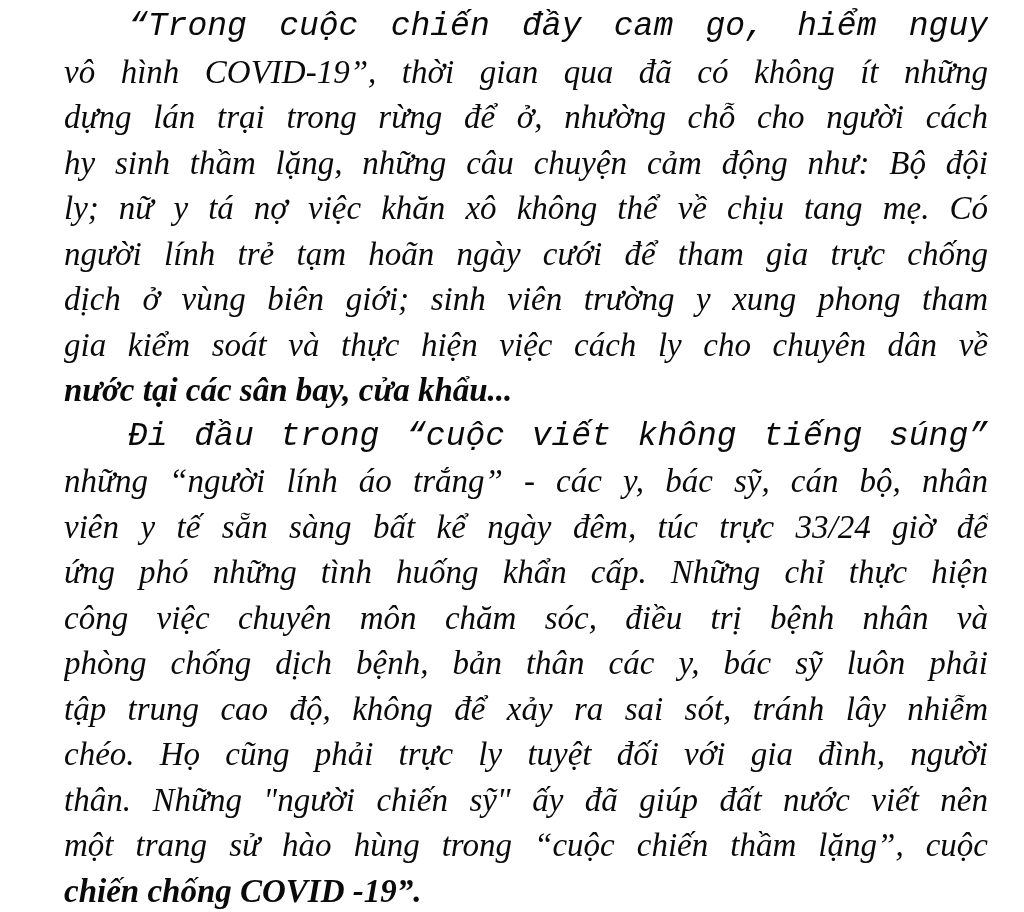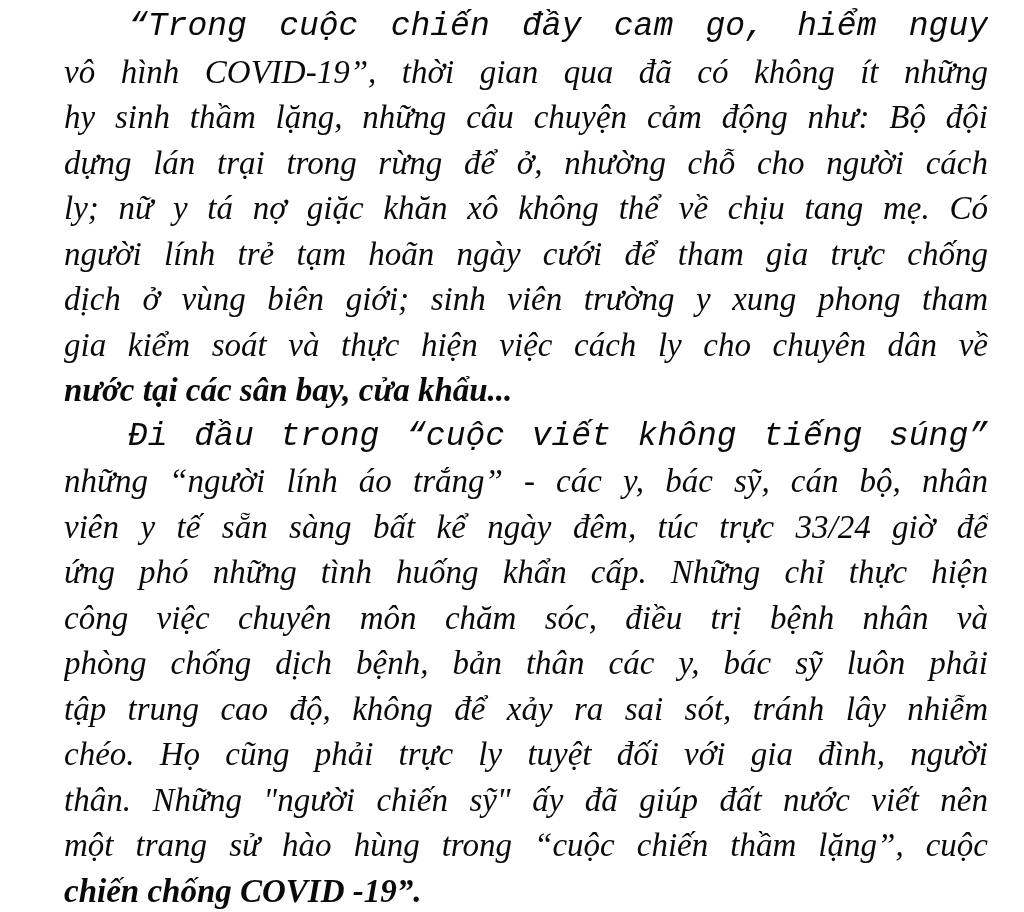--- a/index.html
+++ b/index.html
@@ -44,23 +44,23 @@
   }
 </style>
 </head>
 <body>
 
 <main class="page">
   <div class="doc" id="doc">
       <div class="para">
         <div class="line first">“Trong cuộc chiến đầy cam go, hiểm nguy chống “giặc</div>
         <div class="line">vô hình COVID-19”, thời gian qua đã có không ít những</div>
+        <div class="line">dựng lán trại trong rừng để ở, nhường chỗ cho người cách</div>
         <div class="line">hy sinh thầm lặng, những câu chuyện cảm động như: Bộ đội</div>
-        <div class="line">dựng lán trại trong rừng để ở, nhường chỗ cho người cách</div>
-        <div class="line">ly; nữ y tá nợ giặc khăn xô không thể về chịu tang mẹ. Có</div>
+        <div class="line">ly; nữ y tá nợ việc khăn xô không thể về chịu tang mẹ. Có</div>
         <div class="line">người lính trẻ tạm hoãn ngày cưới để tham gia trực chống</div>
         <div class="line">dịch ở vùng biên giới; sinh viên trường y xung phong tham</div>
         <div class="line">gia kiểm soát và thực hiện việc cách ly cho chuyên dân về</div>
         <div class="line last">nước tại các sân bay, cửa khẩu...</div>
       </div>
       <div class="para">
         <div class="line first">Đi đầu trong “cuộc viết không tiếng súng” này là</div>
         <div class="line">những “người lính áo trắng” - các y, bác sỹ, cán bộ, nhân</div>
         <div class="line">viên y tế sẵn sàng bất kể ngày đêm, túc trực 33/24 giờ để</div>
         <div class="line">ứng phó những tình huống khẩn cấp. Những chỉ thực hiện</div>

